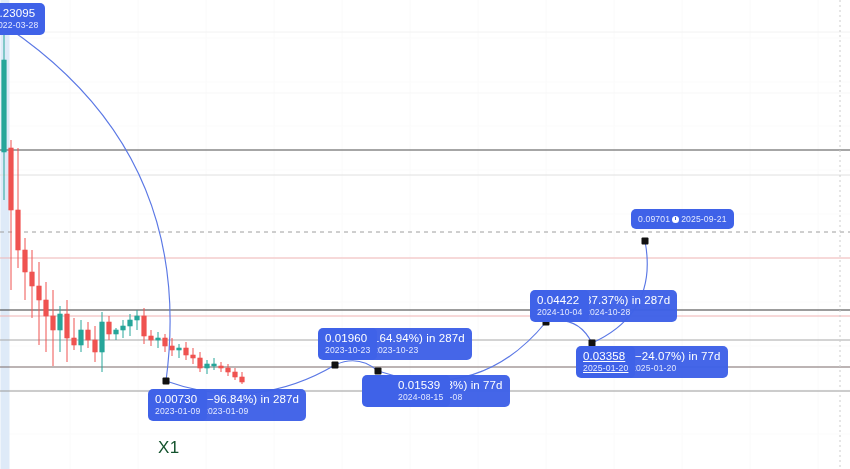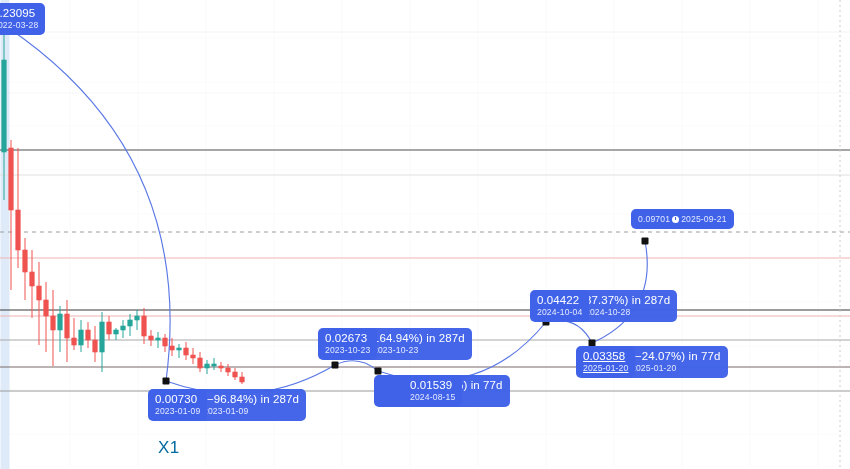--- a/index.html
+++ b/index.html
@@ -54,21 +54,21 @@
     content:"";
     position:absolute;
     left:3px;top:1.2px;
     width:1px;height:2.6px;
     background:#3f62e8;
   }
 
   
   #zoom-caption{
     position:absolute;
-    color:#0369a1;
+    color:#14532d;
     font-size:17px;
     letter-spacing:0.5px;
     font-family:"Liberation Sans","DejaVu Sans",sans-serif;
   }
 </style>
 </head>
 <body>
 
 <div id="chart-root">
 
@@ -225,28 +225,28 @@
       </div>
       <div class="pill front" style="left: 148px; top: 389px;">
         <span class="l1">0.00730</span>
         <span class="l2">2023-01-09</span>
       </div>
       <div class="pill back" style="left: 366px; top: 328px;">
         <span class="l1">164.94%) in 287d</span>
         <span class="l2">2023-10-23</span>
       </div>
       <div class="pill front" style="left: 318px; top: 328px;">
-        <span class="l1">0.02673</span>
+        <span class="l1">0.01960</span>
         <span class="l2">2023-10-23</span>
       </div>
       <div class="pill back" style="left: 410px; top: 375px;">
         <span class="l1">−22.23%) in 77d</span>
         <span class="l2">2024-01-08</span>
       </div>
-      <div class="pill front" style="left: 374px; top: 375px; padding-left: 36px;">
+      <div class="pill front" style="left: 362px; top: 375px; padding-left: 36px;">
         <span class="l1">0.01539</span>
         <span class="l2">2024-08-15</span>
       </div>
       <div class="pill back" style="left: 578px; top: 290px;">
         <span class="l1">87.37%) in 287d</span>
         <span class="l2">2024-10-28</span>
       </div>
       <div class="pill front" style="left: 530px; top: 290px;">
         <span class="l1">0.04422</span>
         <span class="l2">2024-10-04</span>

